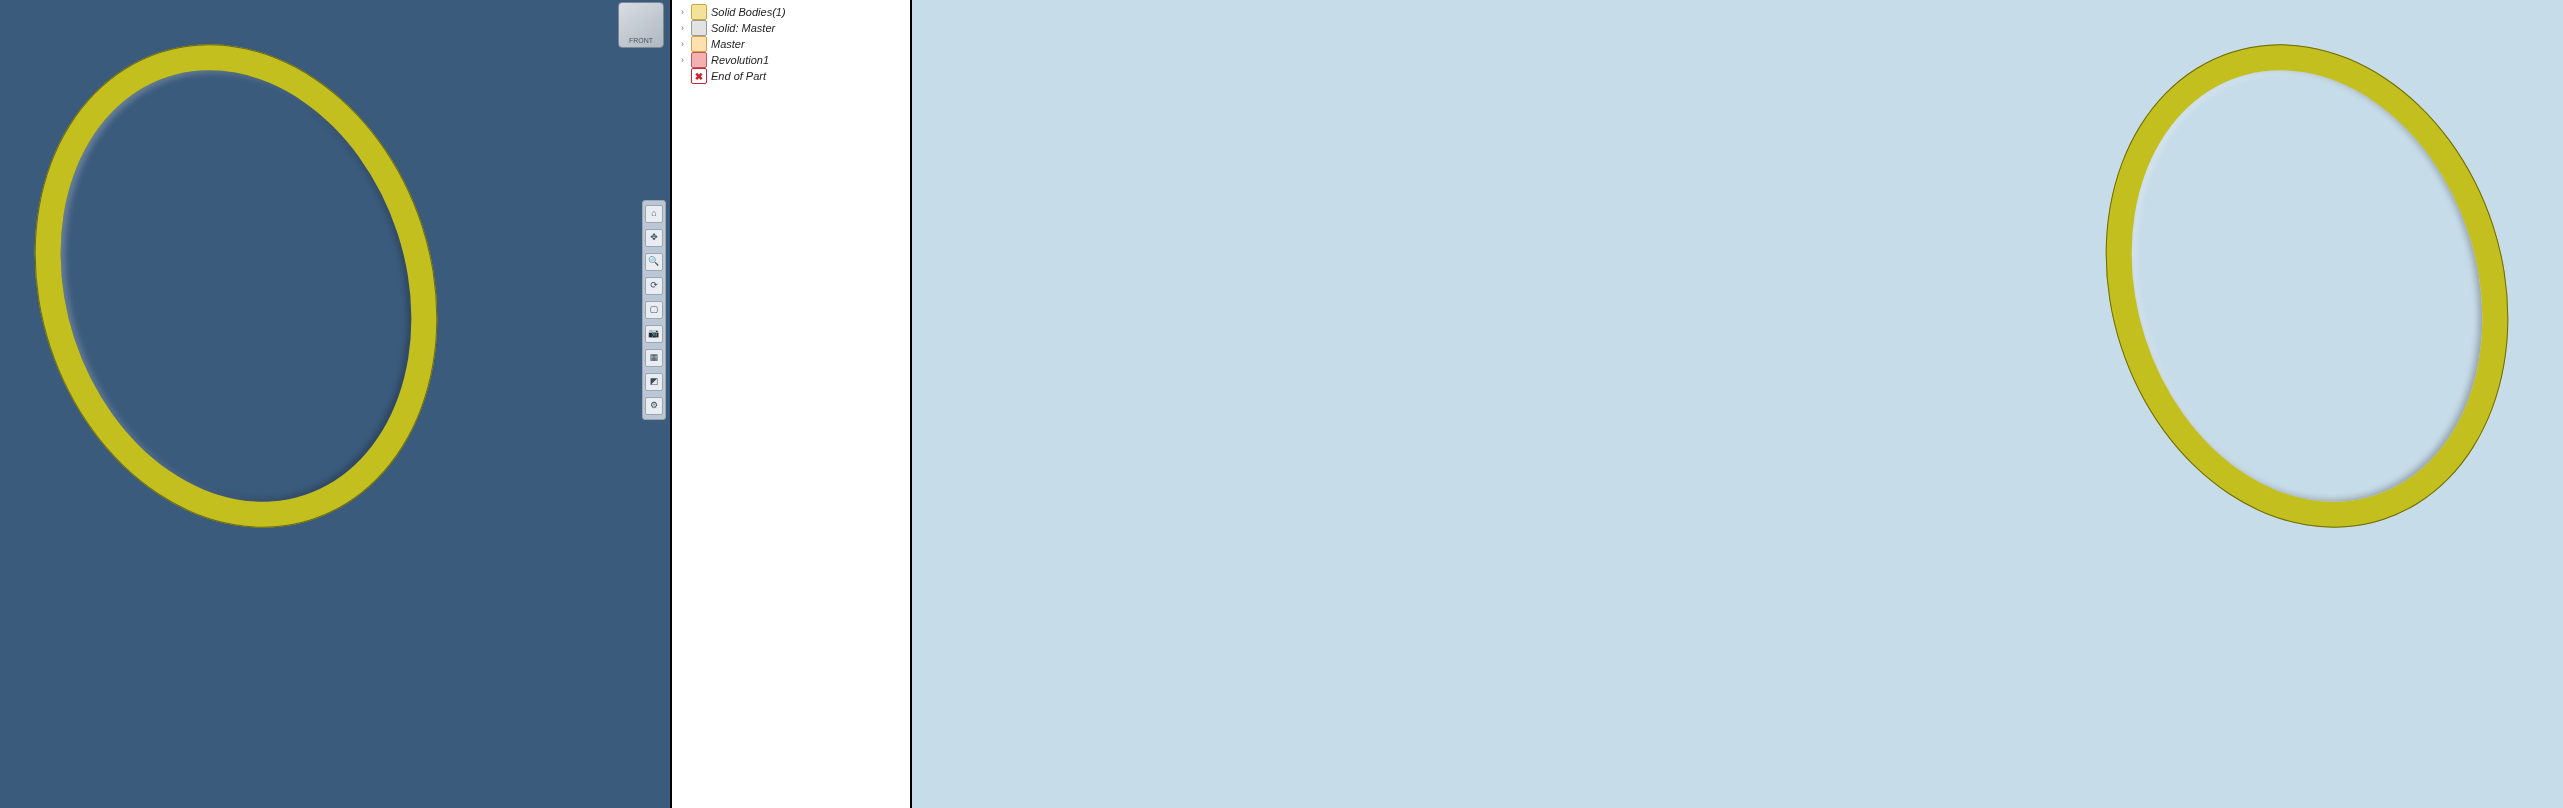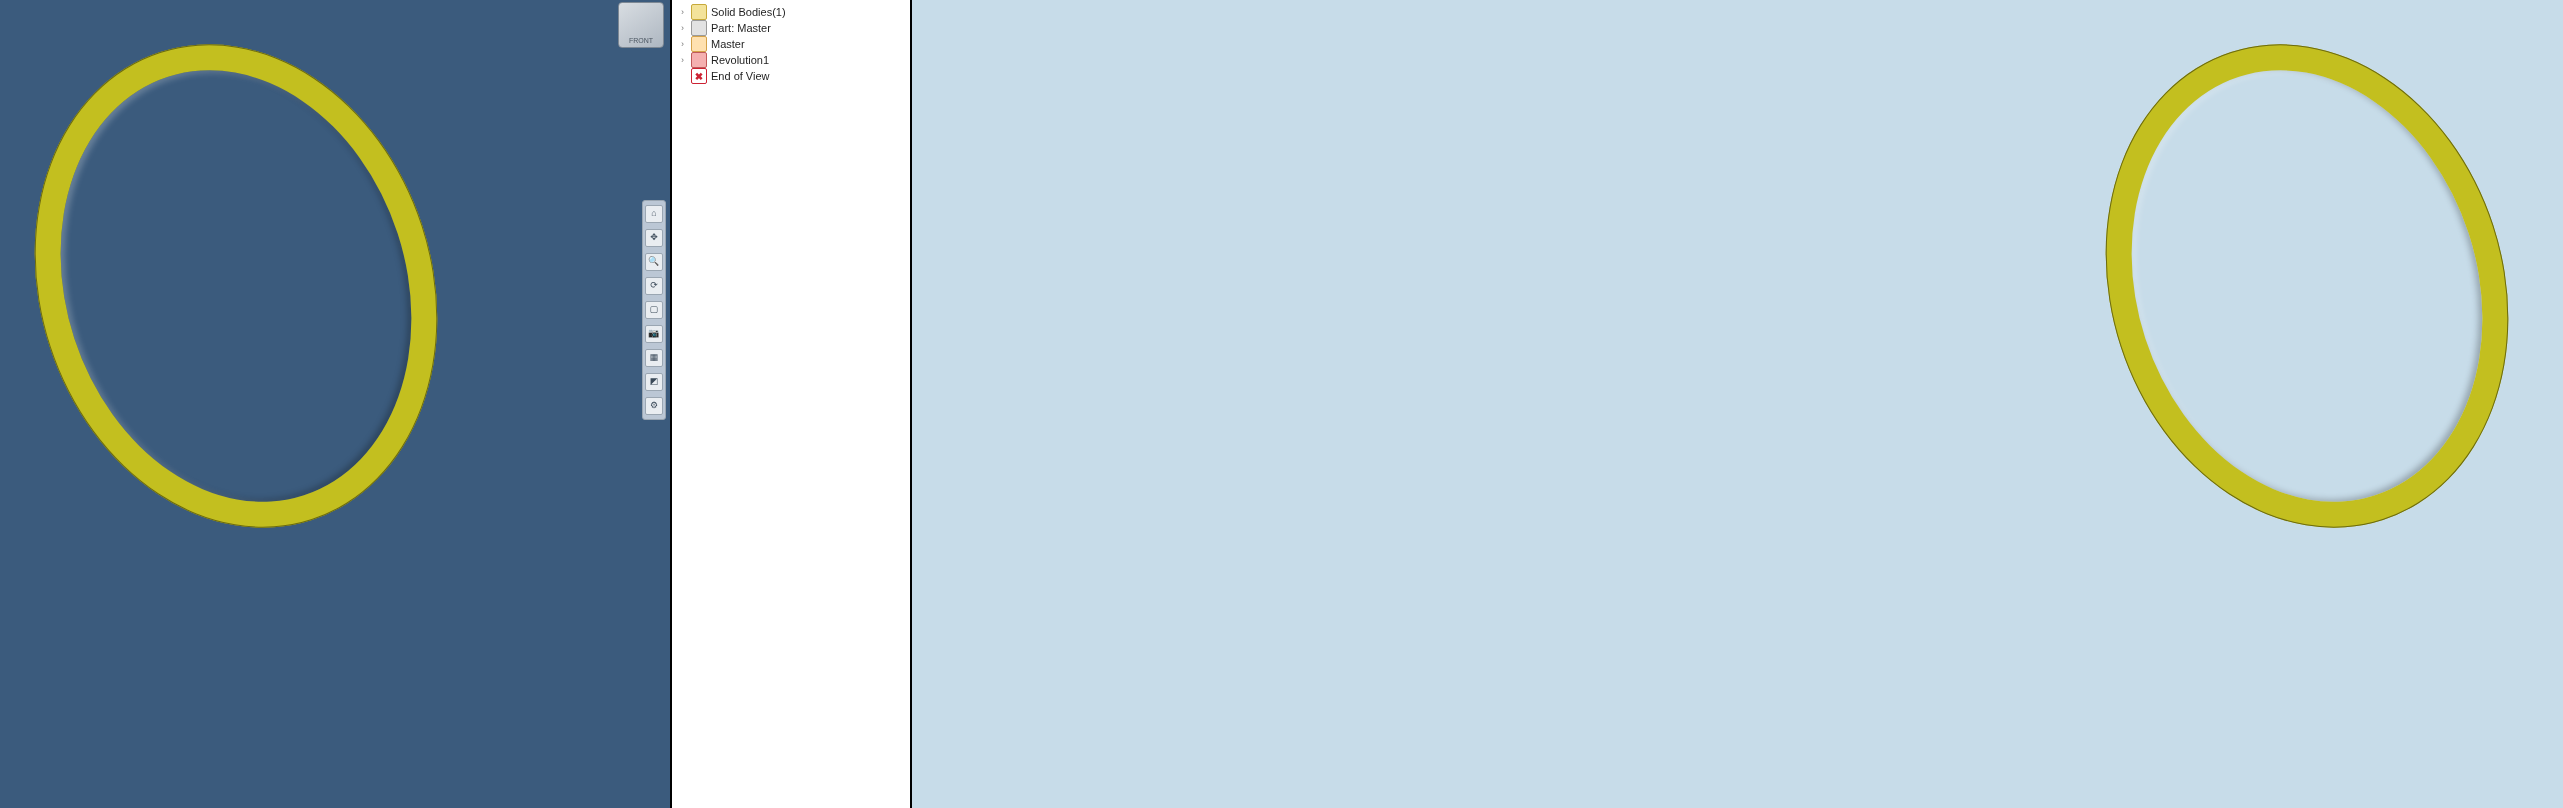--- a/index.html
+++ b/index.html
@@ -123,21 +123,21 @@
     align-items:center;
     justify-content:center;
     font-size:10px;
     border-radius:2px;
   }
   .ico.solid  {background:#f3e39a;border:1px solid #c7a93a;color:#8a6d00;}
   .ico.view   {background:#e2e2e2;border:1px solid #9a9a9a;}
   .ico.origin {background:#ffe1b0;border:1px solid #d4a24a;}
   .ico.rev    {background:#f5b0b0;border:1px solid #c05a5a;}
   .ico.end    {background:#ffffff;border:1px solid #c23;color:#c23;font-weight:bold;}
-  .lbl{color:#1f1f1f;}
+  .lbl{color:#1f1f1f;font-style:italic;}
 
   
   .viewport-right{
     flex:1 1 auto;
     position:relative;
     background:#c7dce9;
     overflow:hidden;
   }
   .ring-outer-r{
     position:absolute;
@@ -186,36 +186,36 @@
 
   <div class="browser-col">
     <div class="tree-row">
       <span class="exp">›</span>
       <span class="ico solid"></span>
       <span class="lbl">Solid Bodies(1)</span>
     </div>
     <div class="tree-row">
       <span class="exp">›</span>
       <span class="ico view"></span>
-      <span class="lbl">Part: Master</span>
+      <span class="lbl">Solid: Master</span>
     </div>
     <div class="tree-row">
       <span class="exp">›</span>
       <span class="ico origin"></span>
       <span class="lbl">Master</span>
     </div>
     <div class="tree-row">
       <span class="exp">›</span>
       <span class="ico rev"></span>
       <span class="lbl">Revolution1</span>
     </div>
     <div class="tree-row">
       <span class="exp"></span>
       <span class="ico end">✖</span>
-      <span class="lbl">End of View</span>
+      <span class="lbl">End of Part</span>
     </div>
   </div>
 
   <div class="viewport-right">
     <div class="ring-outer-r"></div>
   </div>
 
 </div>
 
 </body></html>

